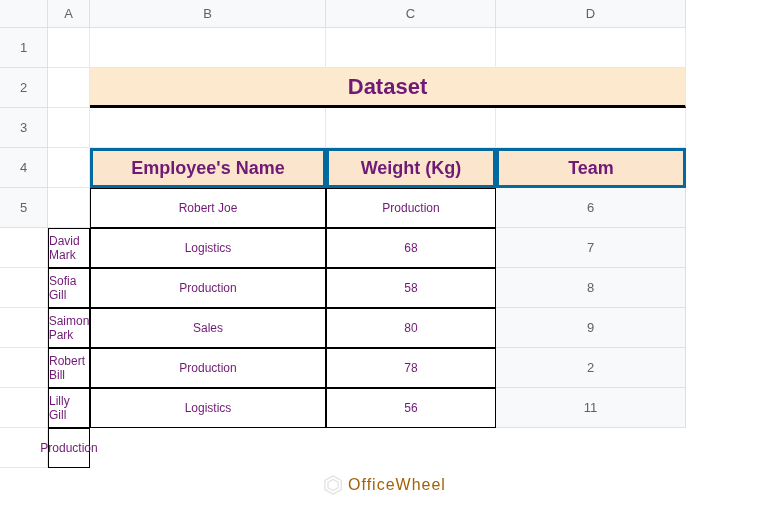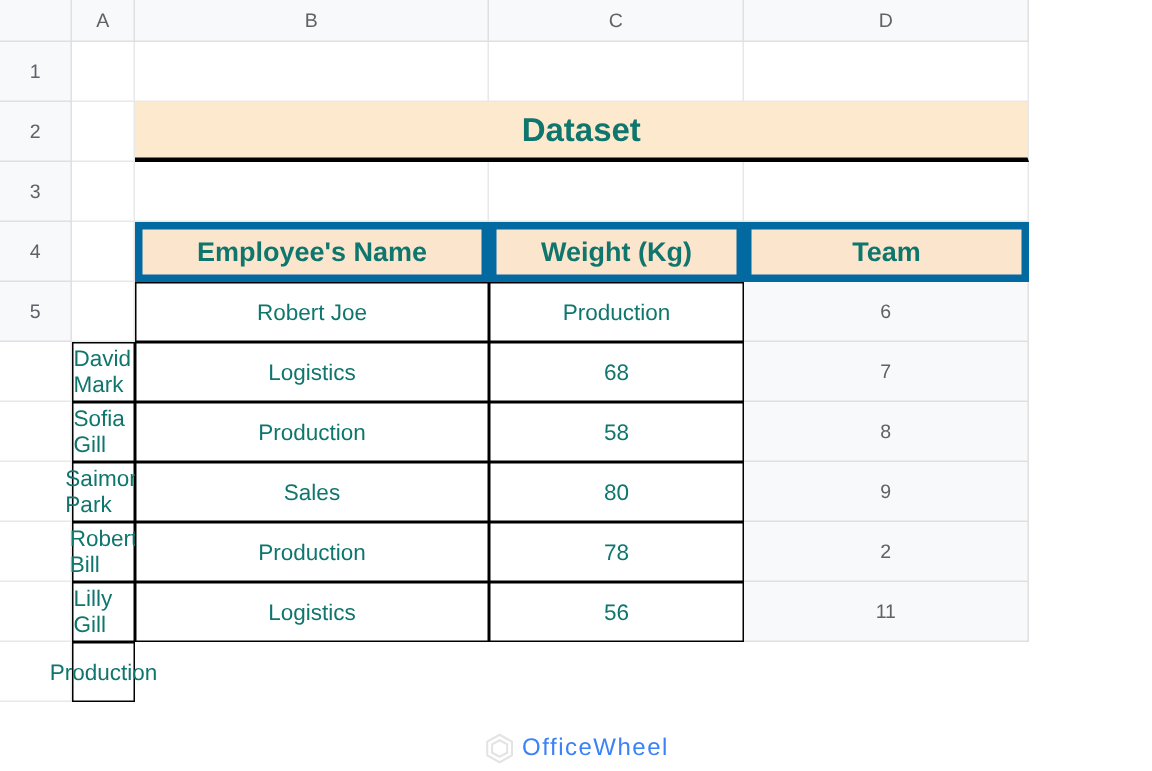--- a/index.html
+++ b/index.html
@@ -37,49 +37,49 @@
     font-size: 13px;
     color: #5f6368;
   }
   .cell {
     border-right: 1px solid #e8e8e8;
     border-bottom: 1px solid #e8e8e8;
     display: flex;
     align-items: center;
     justify-content: center;
     font-size: 17px;
-    color: #0f766e;
+    color: #701a75;
     position: relative;
     background: #fff;
   }
   .title-cell {
     grid-column: 3 / 6;
     background: #fde9cd;
     border-bottom: 3px solid #000;
     font-weight: bold;
     font-size: 22px;
   }
   .th {
     background: #fce5cd;
     font-weight: bold;
-    border: 5px solid #0369a1;
+    border: 3px solid #0369a1;
     font-size: 18px;
     text-align: center;
   }
   .td {
     border: 1px solid #000;
-    font-size: 15px;
+    font-size: 12px;
     background: #fff;
   }
   .watermark {
     position: absolute;
-    bottom: 4px;
+    bottom: 18px;
     left: 50%;
     transform: translateX(-50%);
-    color: #3b82f6;
+    color: #a16207;
     font-size: 16px;
     letter-spacing: 1px;
     display: flex;
     align-items: center;
     gap: 4px;
     pointer-events: none;
   }
   .watermark svg {
     width: 22px;
     height: 22px;

